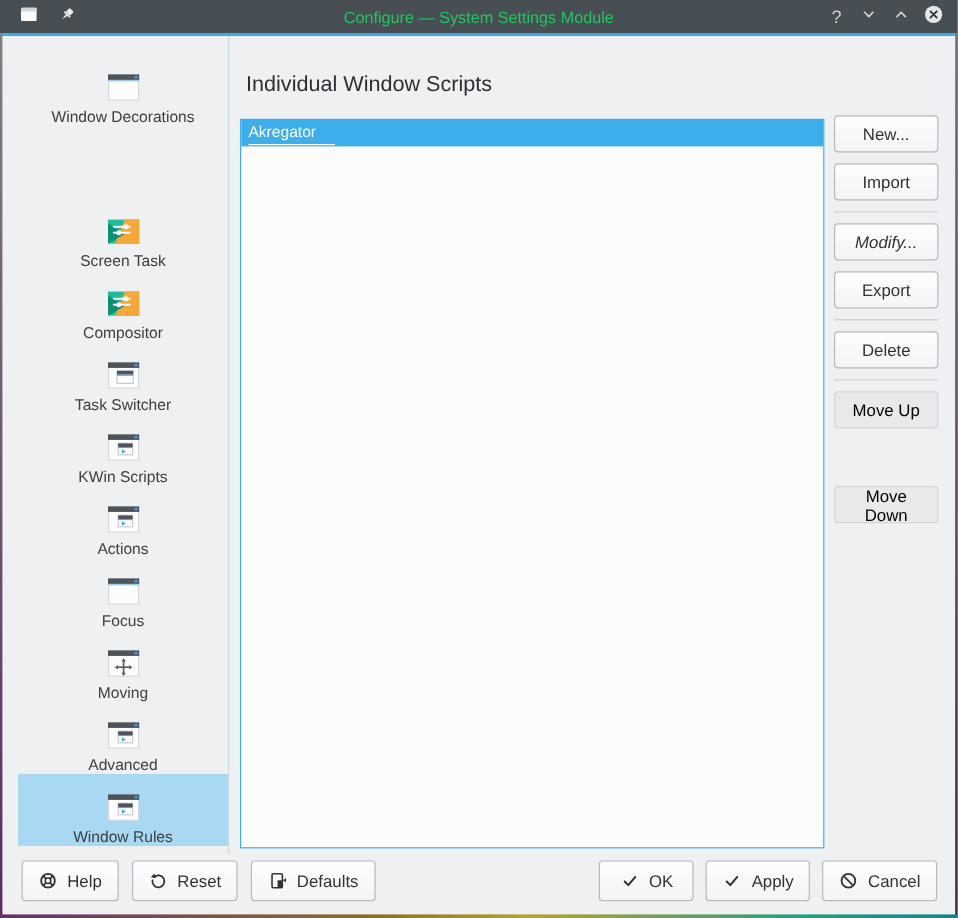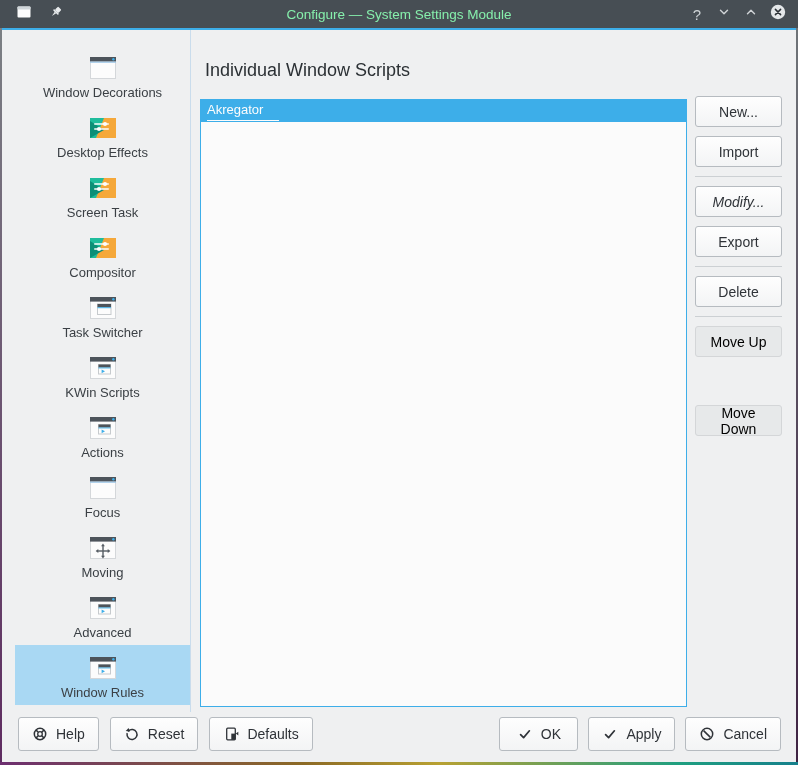--- a/index.html
+++ b/index.html
@@ -1,30 +1,30 @@
 <!DOCTYPE html>
 <html><head>
 <meta charset="utf-8">
 <style>
   html,body{margin:0;padding:0;background:#3a2040;}
   .window{position:relative;width:798px;height:765px;background:#eff0f1;overflow:hidden;
           font-family:"Liberation Sans","DejaVu Sans",sans-serif;color:#2f3338;}
   
   .titlebar{position:absolute;left:0;top:0;width:798px;height:28px;background:#474e54;}
   .tb-title{position:absolute;left:0;right:0;top:0;height:28px;display:flex;align-items:center;
-            justify-content:center;color:#86efac;font-size:13.5px;pointer-events:none;}
+            justify-content:center;color:#22c55e;font-size:13.5px;pointer-events:none;}
   .tb-left{position:absolute;left:14px;top:0;height:28px;display:flex;align-items:center;gap:12px;}
   .tb-right{position:absolute;right:10px;top:0;height:28px;display:flex;align-items:center;gap:7px;}
   .tb-ico{width:20px;height:20px;display:inline-flex;align-items:center;justify-content:center;}
   .tb-q{font-size:15px;color:#ced3d6;font-weight:400;}
   .accent-line{position:absolute;left:0;top:28px;width:798px;height:2px;background:#3daee9;}
   
   .sidebar{position:absolute;left:0;top:30px;width:190px;height:682px;}
   .sb-item{position:absolute;left:15px;width:175px;height:60px;display:flex;flex-direction:column;
-           align-items:center;justify-content:center;padding-top:2px;box-sizing:border-box;}
+           align-items:center;justify-content:flex-end;padding-top:2px;box-sizing:border-box;}
   .sb-item.selected{background:#a9d8f3;}
   .sb-icon{width:32px;height:32px;display:block;}
   .sb-label{font-size:13px;color:#3b4045;margin-top:1px;white-space:nowrap;}
   .vsep{position:absolute;left:190px;top:30px;width:1px;height:682px;background:#c9dcec;}
   
   .page-title{position:absolute;left:205px;top:48px;font-size:18px;font-weight:400;color:#2b3034;}
   .rules-list{position:absolute;left:200px;top:99px;width:487px;height:608px;background:#fbfbfb;
               border:1px solid #3daee9;box-sizing:border-box;overflow:hidden;}
   .rule-row{height:22px;display:flex;align-items:center;padding-left:6px;font-size:13px;}
   .rule-row.selected{background:#3daee9;color:#fcfcfc;}
@@ -100,32 +100,20 @@
   <div class="sidebar">
       <div class="sb-item" style="top: 15px;">
         <span class="sb-icon"><svg width="32" height="32" viewBox="0 0 32 32" xmlns="http://www.w3.org/2000/svg">
             <rect x="3.5" y="5.5" width="25" height="21" fill="#fcfcfc" stroke="#d4d7da"></rect>
   <rect x="3" y="5" width="26" height="4.6" fill="#4d545b"></rect>
   <circle cx="26.4" cy="7.3" r="1.2" fill="#3daee9"></circle>
             <rect x="3" y="9.6" width="26" height="1.2" fill="#9fc8e8"></rect>
           </svg></span>
         <div class="sb-label">Window Decorations</div>
       </div>
-      <div class="sb-item" style="top: 75px;">
-        <span class="sb-icon"><svg width="32" height="32" viewBox="0 0 32 32" xmlns="http://www.w3.org/2000/svg">
-            <rect x="3" y="6" width="26" height="20" fill="#1fbc9c"></rect>
-      <polygon points="17,6 29,6 29,26 9,26" fill="#f5a83a"></polygon>
-      <polygon points="3,9 17,18 3,26" fill="#0d8f77"></polygon>
-      <rect x="7" y="11.2" width="15" height="1.6" rx="0.8" fill="#fcfcfc"></rect>
-      <circle cx="18" cy="12" r="2.1" fill="#fcfcfc"></circle>
-      <rect x="7" y="16.2" width="15" height="1.6" rx="0.8" fill="#fcfcfc"></rect>
-      <circle cx="12" cy="17" r="2.1" fill="#fcfcfc"></circle>
-          </svg></span>
-        <div class="sb-label">Desktop Effects</div>
-      </div>
       <div class="sb-item" style="top: 135px;">
         <span class="sb-icon"><svg width="32" height="32" viewBox="0 0 32 32" xmlns="http://www.w3.org/2000/svg">
             <rect x="3" y="6" width="26" height="20" fill="#1fbc9c"></rect>
       <polygon points="17,6 29,6 29,26 9,26" fill="#f5a83a"></polygon>
       <polygon points="3,9 17,18 3,26" fill="#0d8f77"></polygon>
       <rect x="7" y="11.2" width="15" height="1.6" rx="0.8" fill="#fcfcfc"></rect>
       <circle cx="18" cy="12" r="2.1" fill="#fcfcfc"></circle>
       <rect x="7" y="16.2" width="15" height="1.6" rx="0.8" fill="#fcfcfc"></rect>
       <circle cx="12" cy="17" r="2.1" fill="#fcfcfc"></circle>
           </svg></span>

